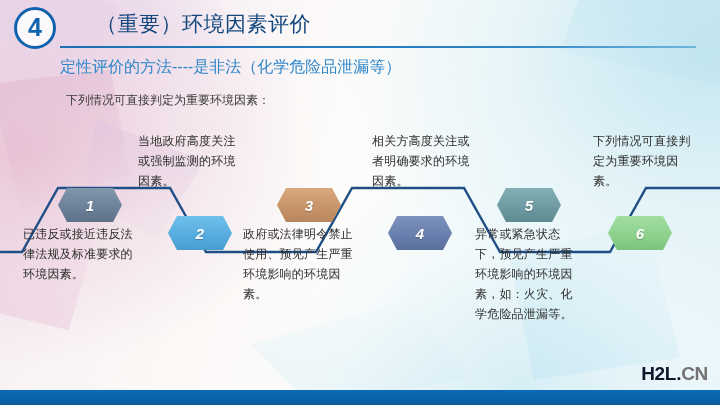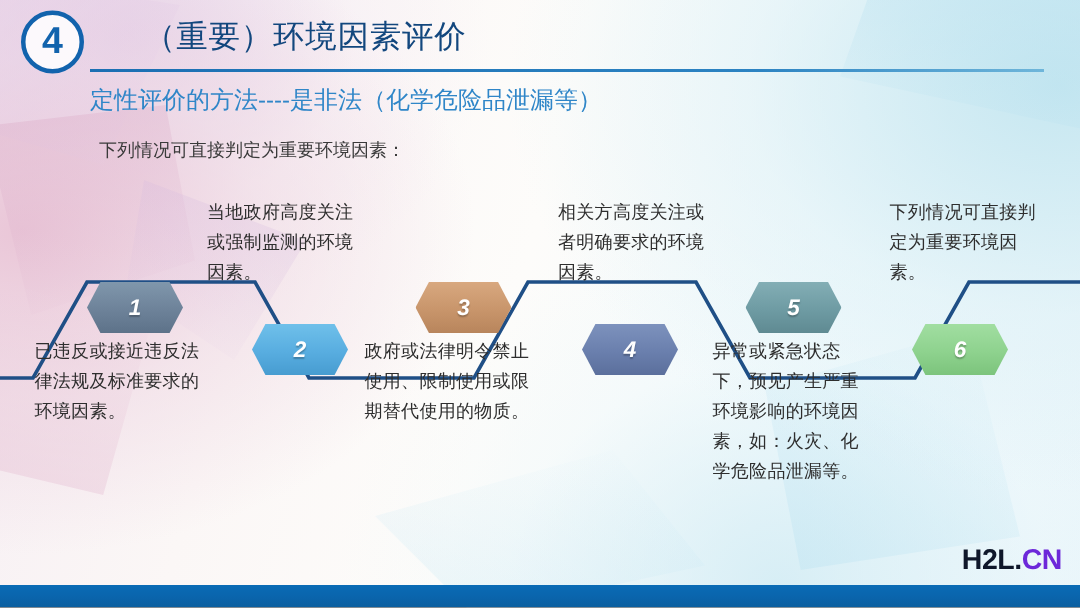--- a/index.html
+++ b/index.html
@@ -114,21 +114,21 @@
 
   
   .watermark {
     position: absolute;
     right: 12px; bottom: 20px;
     font-size: 19px;
     font-weight: bold;
     letter-spacing: -0.3px;
   }
   .wm-a { color: #0f172a; }
-  .wm-b { color: #6d28d9; }
+  .wm-b { color: #737373; }
 </style>
 </head>
 <body>
 
 <div id="slide">
 
   <div class="bg-base"></div>
 
   <div class="bg-facets">
     <div class="facet" style="left:-30px;top:-20px;width:150px;height:130px;background:linear-gradient(140deg,rgba(226,200,228,0.55),rgba(240,226,238,0.1));clip-path:polygon(0% 0%,100% 18%,66% 100%,0% 78%);"></div>
@@ -166,21 +166,21 @@
   </div>
   <div class="hex" style="left:497px;top:188px;background:linear-gradient(180deg,#83aeb5 0%,#6e9ba3 55%,#5f8a92 100%);">
     <span>5</span>
   </div>
   <div class="hex" style="left:608px;top:216px;background:linear-gradient(180deg,#a1dea1 0%,#8ed28e 55%,#7cc47c 100%);">
     <span>6</span>
   </div>
 
   <div class="item-text" style="left:138px;top:131px;width:108px;">当地政府高度关注或强制监测的环境因素。</div>
   <div class="item-text" style="left:23px;top:224px;width:110px;">已违反或接近违反法律法规及标准要求的环境因素。</div>
-  <div class="item-text" style="left:243px;top:224px;width:112px;">政府或法律明令禁止使用、限制使用或限期替代使用的物质。</div>
+  <div class="item-text" style="left:243px;top:224px;width:112px;">政府或法律明令禁止使用、预见产生严重环境影响的环境因素。</div>
   <div class="item-text" style="left:372px;top:131px;width:108px;">相关方高度关注或者明确要求的环境因素。</div>
   <div class="item-text" style="left:475px;top:224px;width:108px;">异常或紧急状态下，预见产生严重环境影响的环境因素，如：火灾、化学危险品泄漏等。</div>
   <div class="item-text" style="left:593px;top:131px;width:108px;">下列情况可直接判定为重要环境因素。</div>
 
   <div class="watermark">
     <span class="wm-a">H2L.</span><span class="wm-b">CN</span>
   </div>
 
   <div class="bottom-bar"></div>
 

